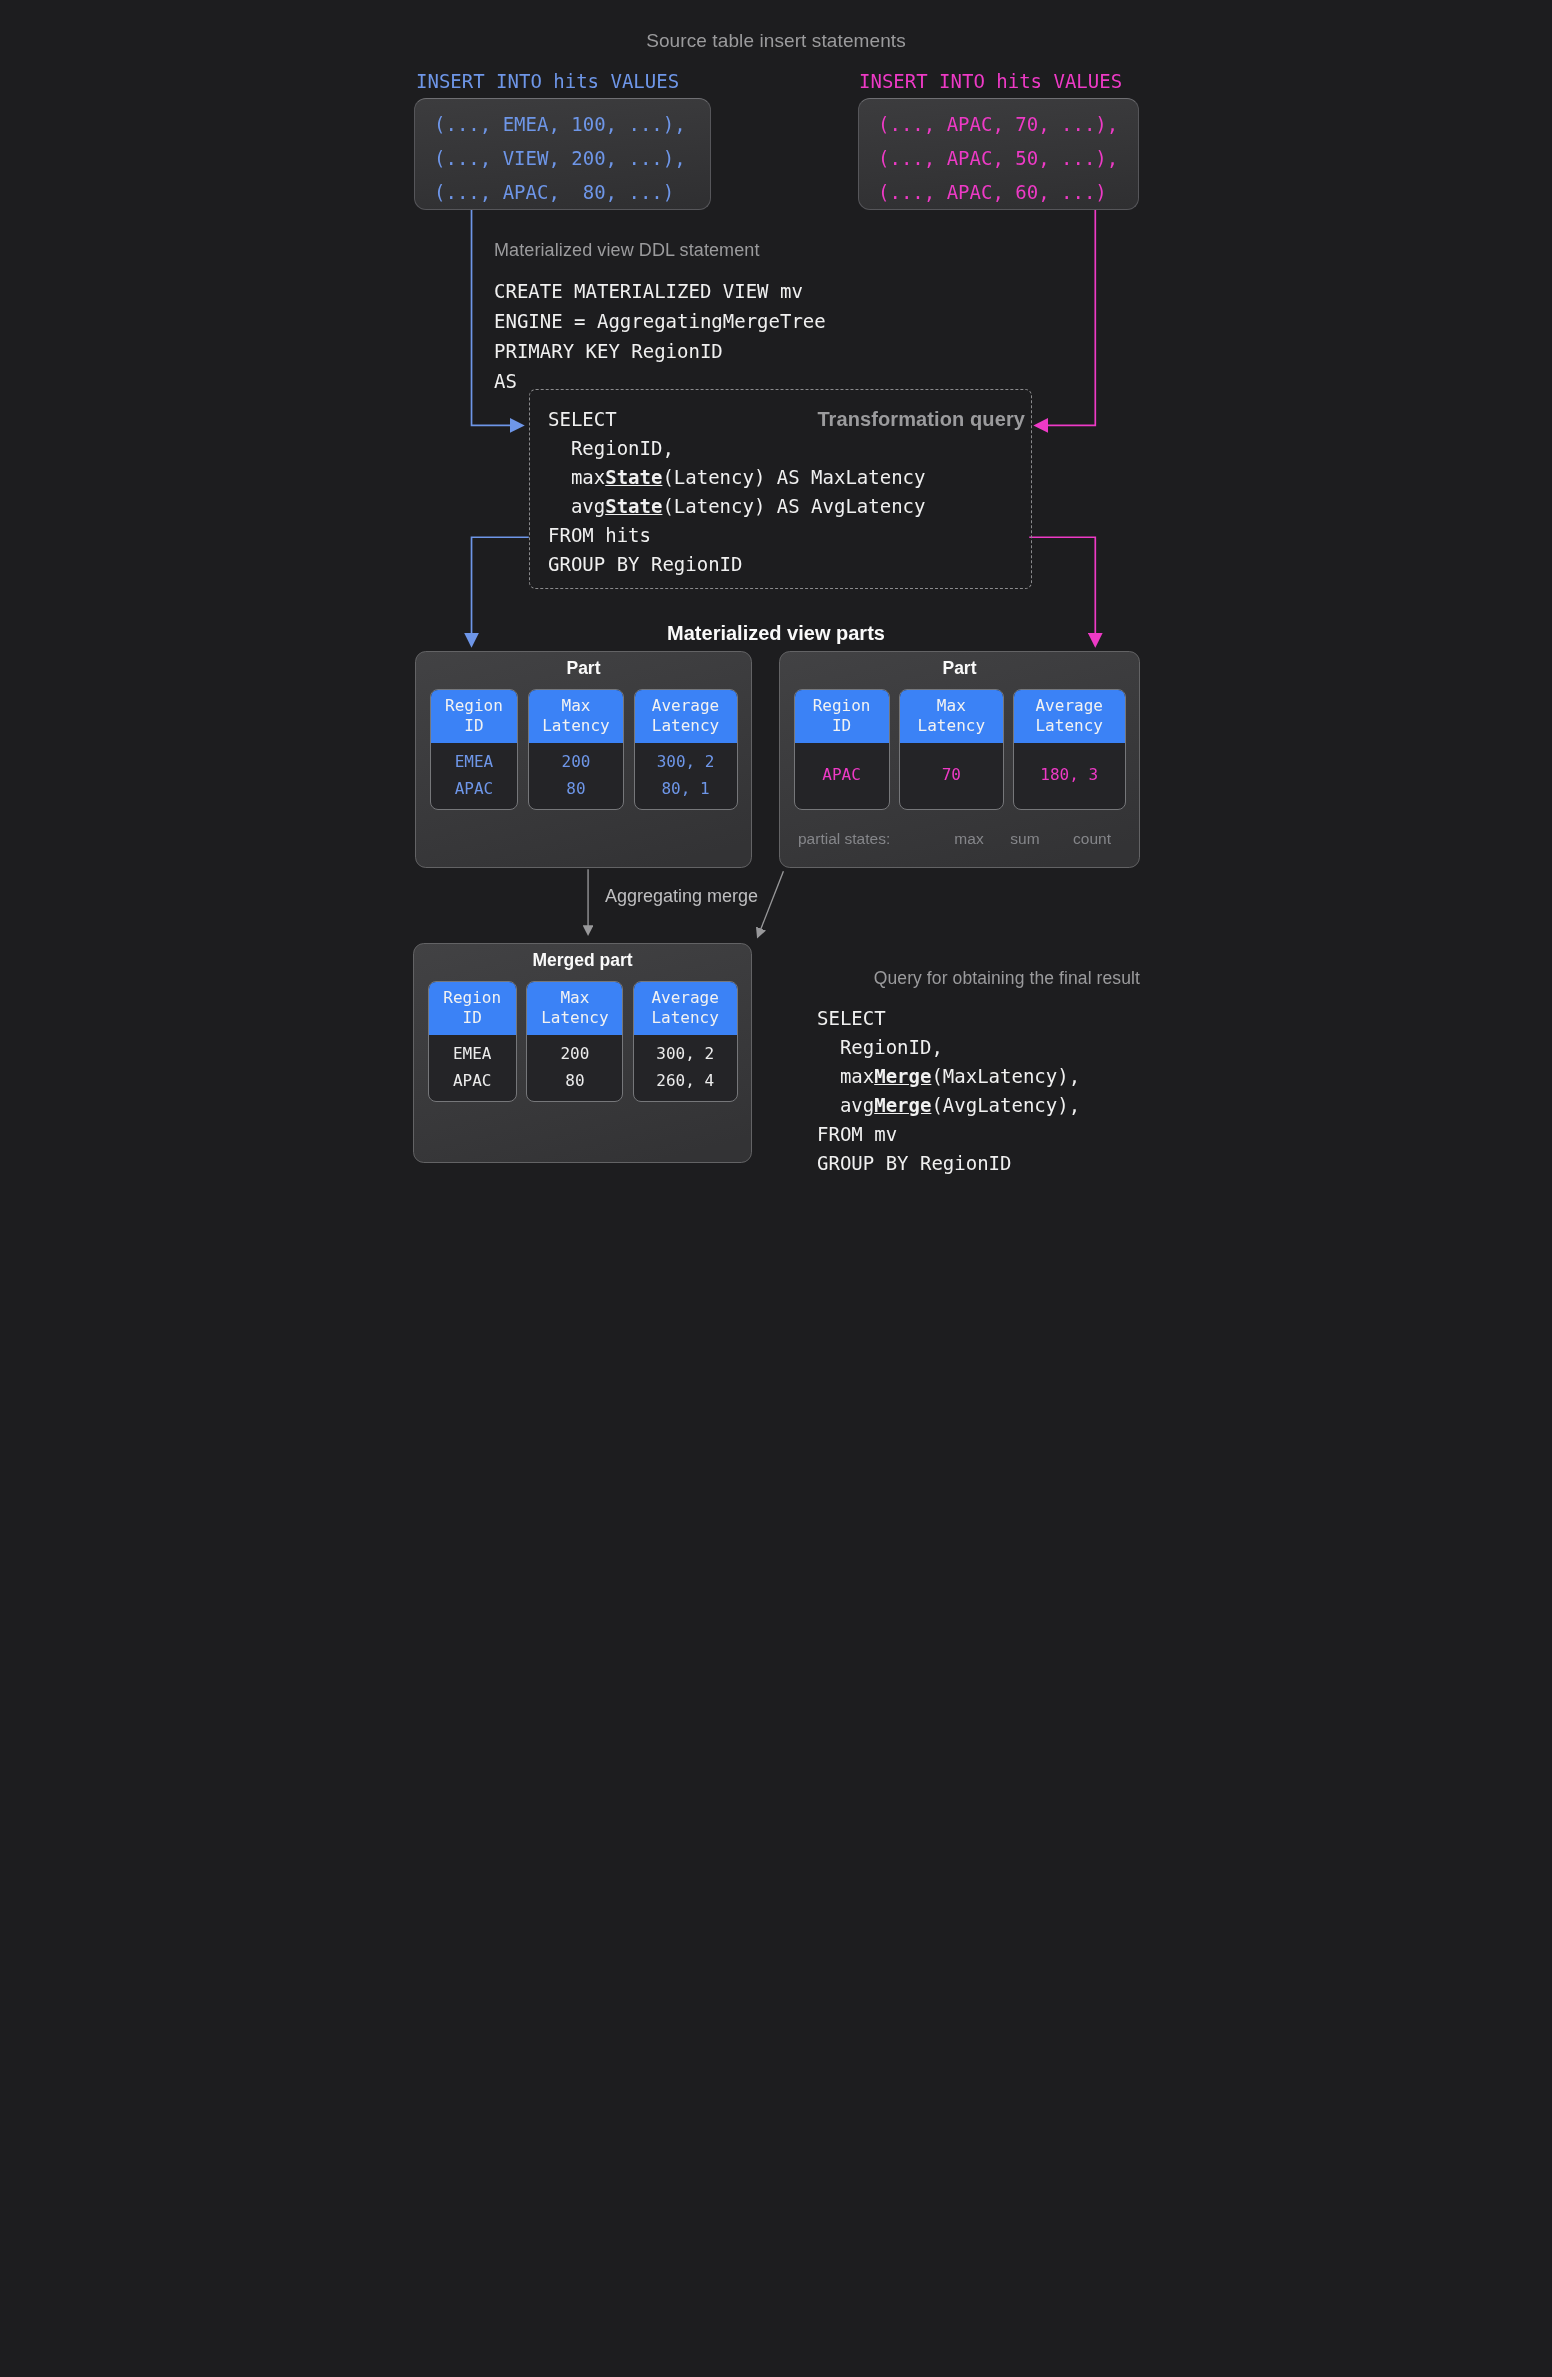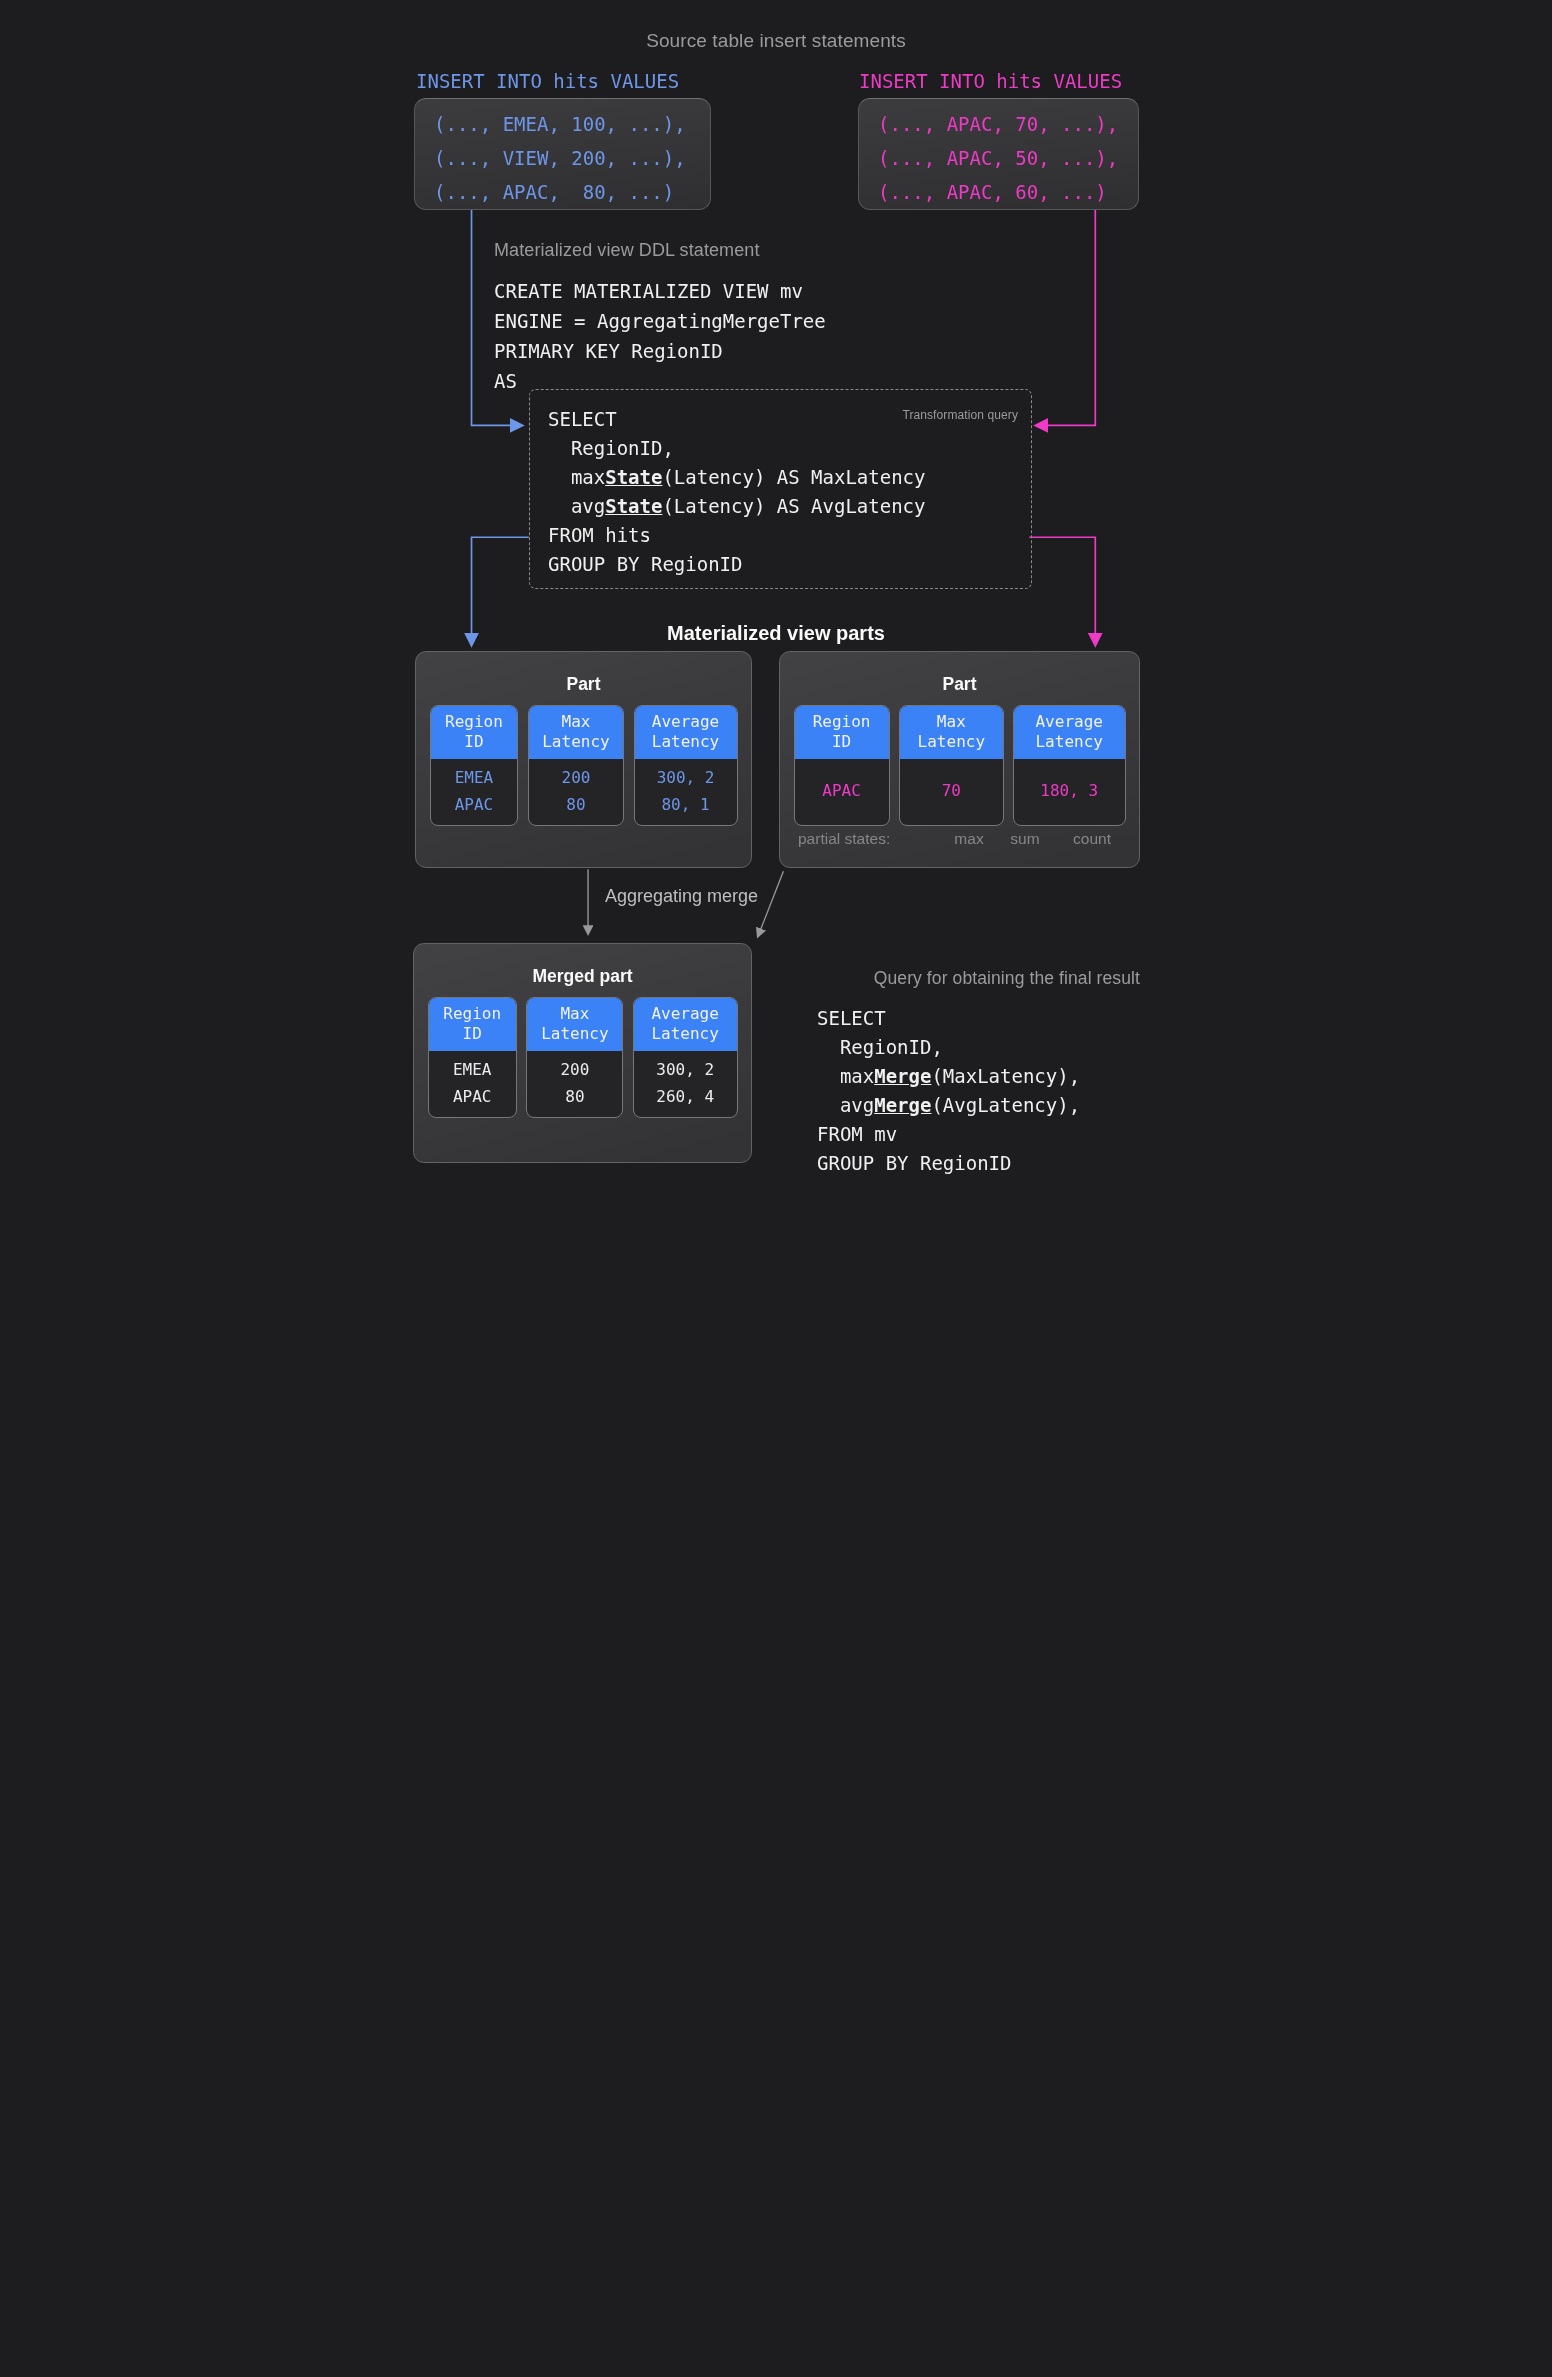--- a/index.html
+++ b/index.html
@@ -12,21 +12,21 @@
   .code .b{font-weight:bold;text-decoration:underline;}
   .blue{color:#6e96e8;}
   .pink{color:#ee3ac6;}
   .codebox{background:linear-gradient(175deg,#3c3c3e 0%,#2f2f31 100%);
            border:0.7px solid #56565a;border-top-color:#6f6f73;border-radius:12px;}
   .codebox .code-line{line-height:34px;}
   .codebox .code{padding:8px 0 0 19px;}
   .tqbox{border:1.3px dashed #8b8b8d;border-radius:6.7px;}
   .partbox{background:linear-gradient(165deg,#424244 0%,#333335 92%);
            border:0.7px solid #636365;border-radius:10.8px;box-sizing:border-box;}
-  .part-title{text-align:center;color:#fafafa;font-size:17.5px;font-weight:600;margin-top:22px;}
+  .part-title{text-align:center;color:#fafafa;font-size:17.5px;font-weight:600;margin-top:6px;}
   .part-cols{display:flex;gap:9.4px;padding:0 13.5px;margin-top:10px;height:121px;}
   .pcol{border:1px solid #76777a;border-radius:8px;overflow:hidden;display:flex;
         flex-direction:column;background:#242427;box-sizing:border-box;}
   .pcol.c0{flex:.92;} .pcol.c1{flex:1;} .pcol.c2{flex:1.08;}
   .pcol-head{background:#3b82f6;padding:6px 1.3px 7.4px;text-align:center;color:#f2f2f2;
              font-family:"DejaVu Sans Mono",monospace;font-size:16px;line-height:20px;}
   .pcol-body{flex:1;display:flex;flex-direction:column;justify-content:space-evenly;
              text-align:center;font-family:"DejaVu Sans Mono",monospace;font-size:16px;
              padding:1.3px 0 4px;}
   .vals-blue .pcol-body{color:#6e96e8;} .vals-pink .pcol-body{color:#ee3ac6;}
@@ -75,21 +75,21 @@
 
   <div class="abs mono code pink" style="left:471px;top:67px;">INSERT INTO hits VALUES</div>
   <div class="abs codebox" style="left:470px;top:98px;width:279px;height:110px;">
     <div class="mono code pink"><div class="code-line">(..., APAC, 70, ...),</div><div class="code-line">(..., APAC, 50, ...),</div><div class="code-line">(..., APAC, 60, ...)</div></div>
   </div>
 
   <div class="abs glabel" style="left:106px;top:240px;">Materialized view DDL statement</div>
   <div class="abs mono code" style="left:106px;top:276px;line-height:30px;"><div class="code-line">CREATE MATERIALIZED VIEW mv</div><div class="code-line">ENGINE = AggregatingMergeTree</div><div class="code-line">PRIMARY KEY RegionID</div><div class="code-line">AS</div></div>
 
   <div class="abs tqbox" style="left:141px;top:389px;width:501px;height:198px;"></div>
-  <div class="abs glabel" style="right:146px;top:408px;font-size:12px;">Transformation query</div>
+  <div class="abs glabel" style="right:139px;top:408px;font-size:20px;font-weight:bold;">Transformation query</div>
   <div class="abs mono code" style="left:160px;top:405px;"><div class="code-line">SELECT</div><div class="code-line">  RegionID,</div><div class="code-line"><span>  max</span><span class="b">State</span><span>(Latency) AS MaxLatency</span></div><div class="code-line"><span>  avg</span><span class="b">State</span><span>(Latency) AS AvgLatency</span></div><div class="code-line">FROM hits</div><div class="code-line">GROUP BY RegionID</div></div>
 
   <div class="abs center" style="top:622px;color:#fafafa;font-size:20px;font-weight:600;">Materialized view parts</div>
 
   <div class="abs partbox vals-blue" style="left:27px;top:651px;width:337px;height:217px;">
     <div class="part-title">Part</div>
     <div class="part-cols">
         <div class="pcol c0">
           <div class="pcol-head">
             <div>Region</div>

